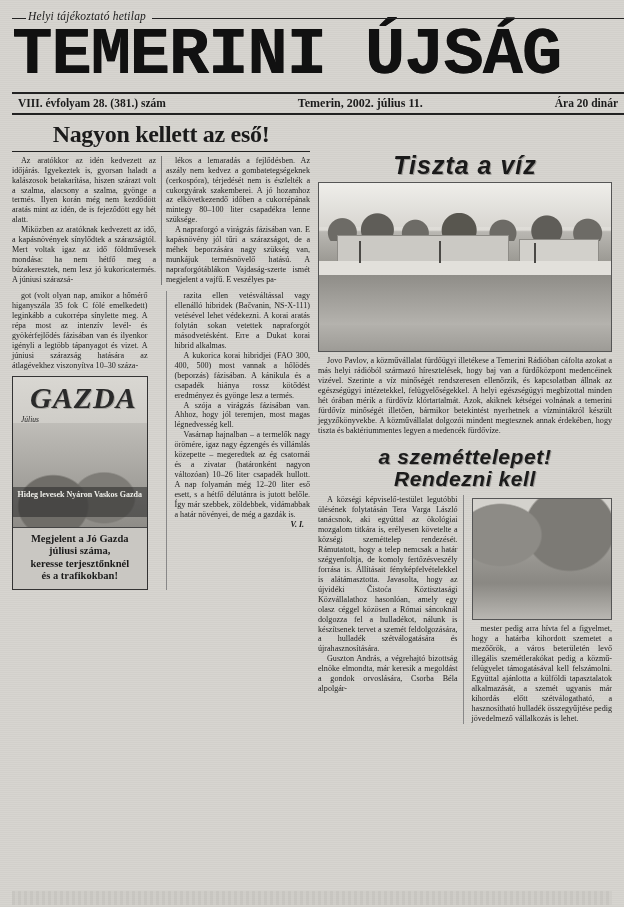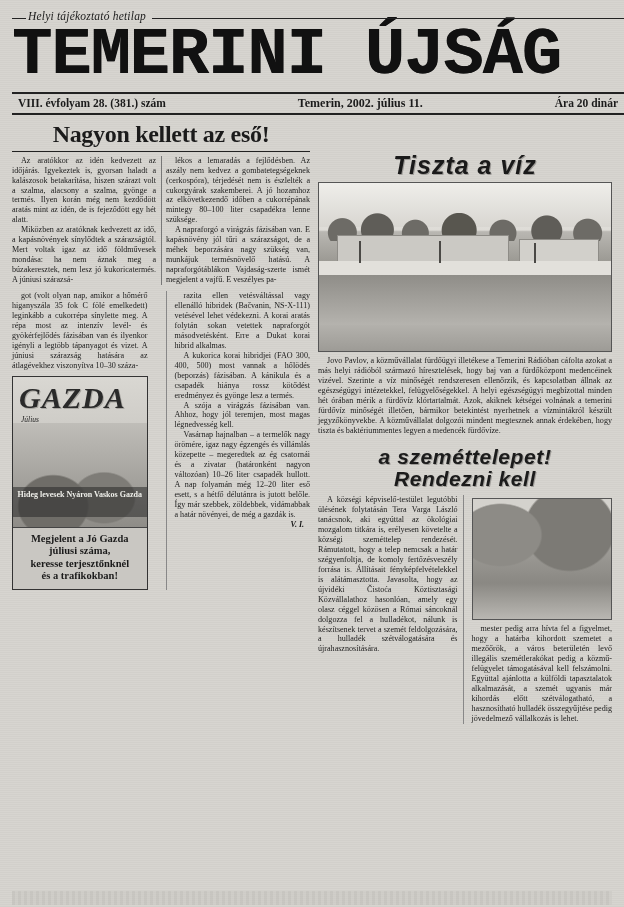--- a/index.html
+++ b/index.html
@@ -139,21 +139,21 @@
     box-sizing:border-box;
   }
   .ad-top{
     position:relative;
     height:150px;
     background:linear-gradient(180deg,#d9d7d2,#b8b6b1);
     border-bottom:1px solid #444;
     overflow:hidden;
   }
   .ad-logo{
-    position:absolute;top:4px;left:6px;
+    position:absolute;top:4px;left:17px;
     font-family:"Liberation Serif", serif;
     font-weight:bold;font-style:italic;
     font-size:30px;
     color:#2a2a2a;
     text-shadow:1px 1px 0 #a9a7a2;
     letter-spacing:1px;
   }
   .ad-sub{position:absolute;top:38px;left:8px;font-size:7.5px;font-style:italic;}
   .ad-img{position:absolute;left:0;right:0;bottom:0;height:104px;
     background:
@@ -216,21 +216,21 @@
 
   <div class="cols">
 
     <div class="col-left">
 
       <h2 class="headline">Nagyon kellett az eső!</h2>
       <div class="rule-under"></div>
 
       <div class="body2">
         <p>Az aratókkor az idén kedvezett az időjárás. Igyekeztek is, gyorsan haladt a kalászosok betakarítása, hiszen szárazt volt a szalma, alacsony a szalma, gyönge a termés. Ilyen korán még nem kezdődött aratás mint az idén, de is fejeződött egy hét alatt.</p>
-        <p>Miközben az aratóknak kedvezett az idő, a kapásnövények sínylődtek a szárazságtól. Mert voltak igaz az idő földművesek mondása: ha nem áznak meg a búzakeresztek, nem lesz jó kukoricatermés. A júniusi szárazsá-</p>
+        <p>Miközben az aratóknak kedvezett az idő, a kapásnövények sínylődtek a szárazságtól. Mert voltak igaz az idő földművesek mondása: ha nem hétfő meg a búzakeresztek, nem lesz jó kukoricatermés. A júniusi szárazsá-</p>
         <p>lékos a lemaradás a fejlődésben. Az aszály nem kedvez a gombatetegségeknek (cerkospóra), térjedését nem is észlelték a cukorgyárak szakemberei. A jó hozamhoz az elkövetkezendő időben a cukorrépának mintegy 80–100 liter csapadékra lenne szüksége.</p>
         <p>A napraforgó a virágzás fázisában van. E kapásnövény jól tűri a szárazságot, de a méhek beporzására nagy szükség van, munkájuk termésnövelő hatású. A napraforgótáblákon Vajdaság-szerte ismét megjelent a vajfű. E veszélyes pa-</p>
       </div>
 
       <div style="height:6px"></div>
 
       <div style="display:flex;gap:18px;">
         <div style="width:144px;">
           <div class="flow">
             <p>got (volt olyan nap, amikor a hőmérő higanyszála 35 fok C fölé emelkedett) leginkább a cukorrépa sínylette meg. A répa most az intenzív levél- és gyökérfejlődés fázisában van és ilyenkor igényli a legtöbb tápanyagot és vizet. A júniusi szárazság hatására az átlagévekhez viszonyítva 10–30 száza-</p>
@@ -293,20 +293,21 @@
 
       <div class="banner2">
         <div>a szeméttelepet!</div>
         <div>Rendezni kell</div>
       </div>
 
       <div style="display:flex;gap:5px;">
         <div style="width:142px;">
           <div class="flow">
             <p>A községi képviselő-testület legutóbbi ülésének folytatásán Tera Varga László tanácsnok, aki egyúttal az ökológiai mozgalom titkára is, erélyesen követelte a községi szeméttelep rendezését. Rámutatott, hogy a telep nemcsak a határ szégyenfoltja, de komoly fertőzésveszély forrása is. Állításait fényképfelvételekkel is alátámasztotta. Javasolta, hogy az újvidéki Čistoća Köztisztasági Közvállalathoz hasonlóan, amely egy olasz céggel közösen a Római sáncoknál dolgozza fel a hulladékot, nálunk is készítsenek tervet a szemét feldolgozására, a hulladék szétválogatására és újrahasznosítására.</p>
+            <p>Guszton András, a végrehajtó bizottság elnöke elmondta, már keresik a megoldást a gondok orvoslására, Csorba Béla alpolgár-</p>
           </div>
         </div>
         <div style="width:143px;border-left:0.5px solid #888;padding-left:8px;">
           <div class="ph-dump"></div>
           <div class="flow">
             <p>mester pedig arra hívta fel a figyelmet, hogy a határba kihordott szemetet a mezőőrök, a város beterületén levő illegális szemétlerakókat pedig a közmű-felügyelet támogatásával kell felszámolni. Együttal ajánlotta a külföldi tapasztalatok alkalmazását, a szemét ugyanis már kihordás előtt szétválogatható, a hasznosítható hulladék összegyűjtése pedig jövedelmező vállalkozás is lehet.</p>
           </div>
         </div>
       </div>
 

